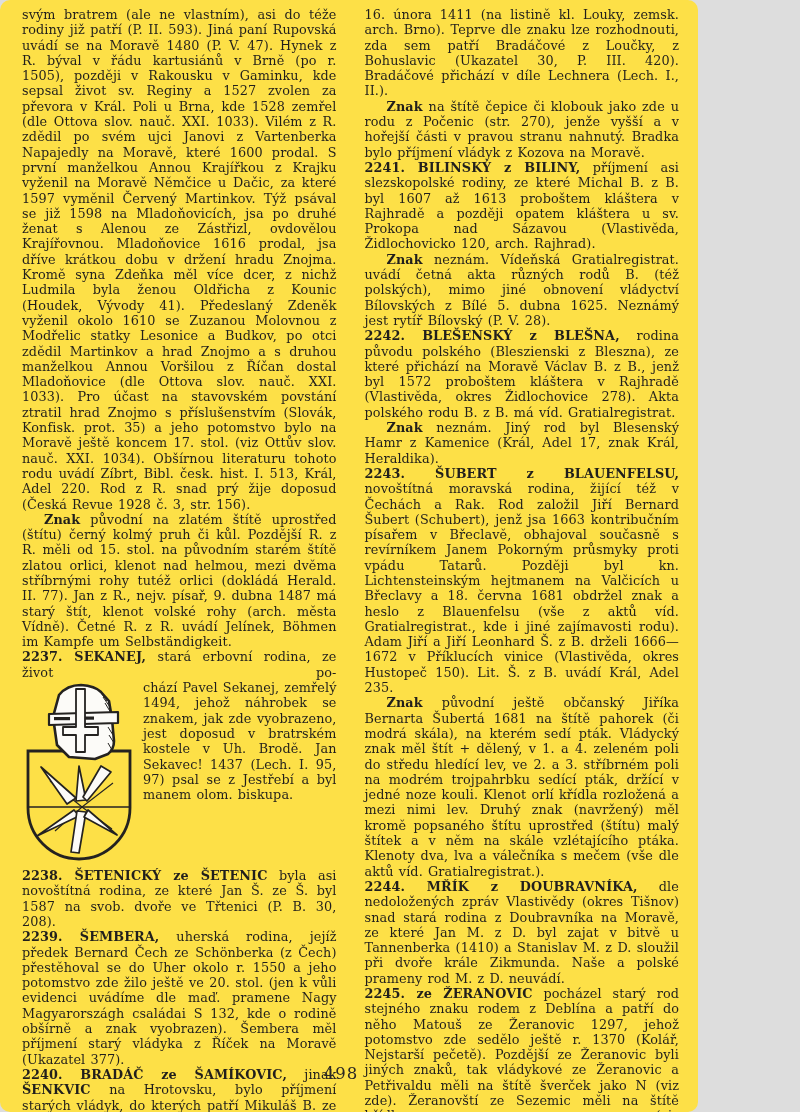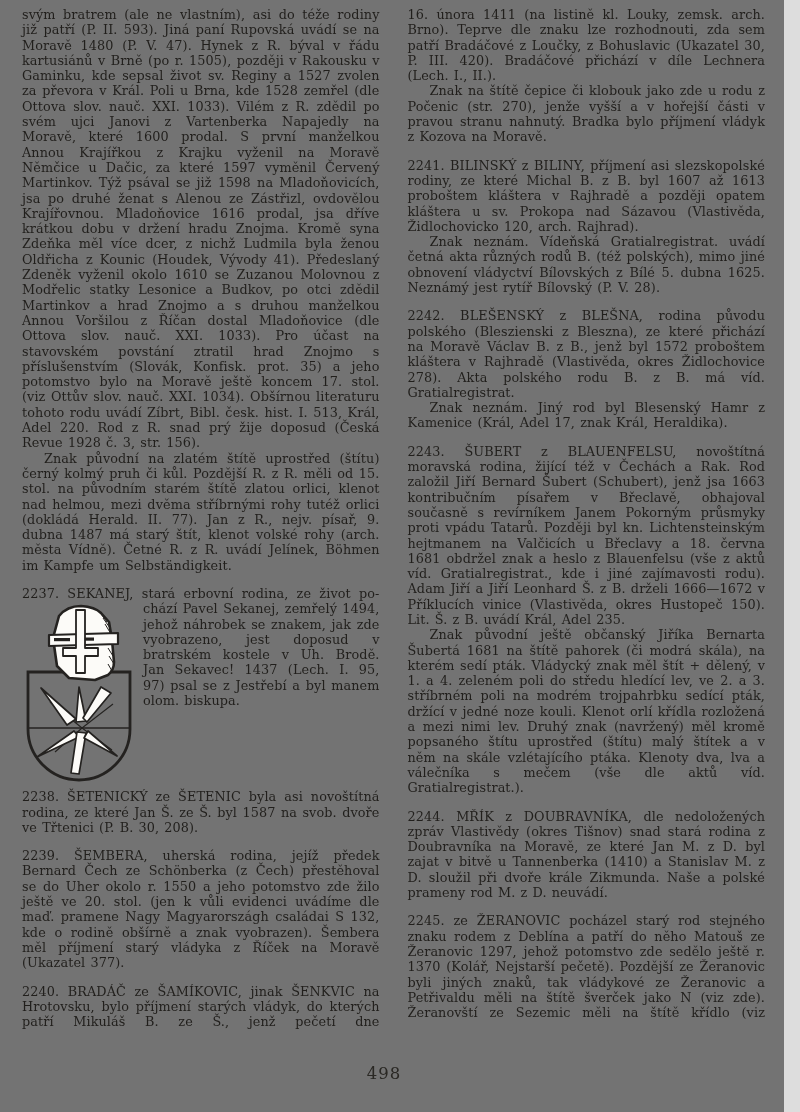--- a/index.html
+++ b/index.html
@@ -1,33 +1,34 @@
 <!DOCTYPE html>
 <html lang="cs"><head>
 <meta charset="utf-8">
 <style>
   * { margin:0; padding:0; box-sizing:border-box; }
   html,body { width:800px; }
   body { background:#dddddd; font-family:"DejaVu Serif","Liberation Serif",serif; }
   .page {
-    position:relative; width:784px; height:1112px;
-    background:#737373; overflow:hidden;
+    position:relative; width:698px; height:1112px;
+    background:#fde047; overflow:hidden;
     color:#211f1c;
+    border-radius:10px;
   }
   .columns { display:flex; gap:28px; padding:7px 19px 0 22px; }
   .col { width:366px; }
   .para {
     font-size:12.8px; line-height:15.3px;
     text-align:justify; color:#211f1c;
     word-spacing:1px; letter-spacing:0.1px;
   }
   .para.indent { text-indent:22px; }
-  .entry-gap { margin-top:13px; clear:both; }
+  .entry-gap { clear:both; }
   .force-just { text-align-last:justify; }
-  .seg-b { font-weight:normal; }
+  .seg-b { font-weight:bold; }
   .fig-flow { overflow:visible; }
   figure.coa {
     float:left; width:108px; margin:3px 10px 1px 3px;
   }
   figure.coa svg { display:block; }
   .page-number {
     position:absolute; left:0; right:16px; top:1064px;
     text-align:center; font-size:16.5px; letter-spacing:1px; color:#2a2824;
   }
 </style>

